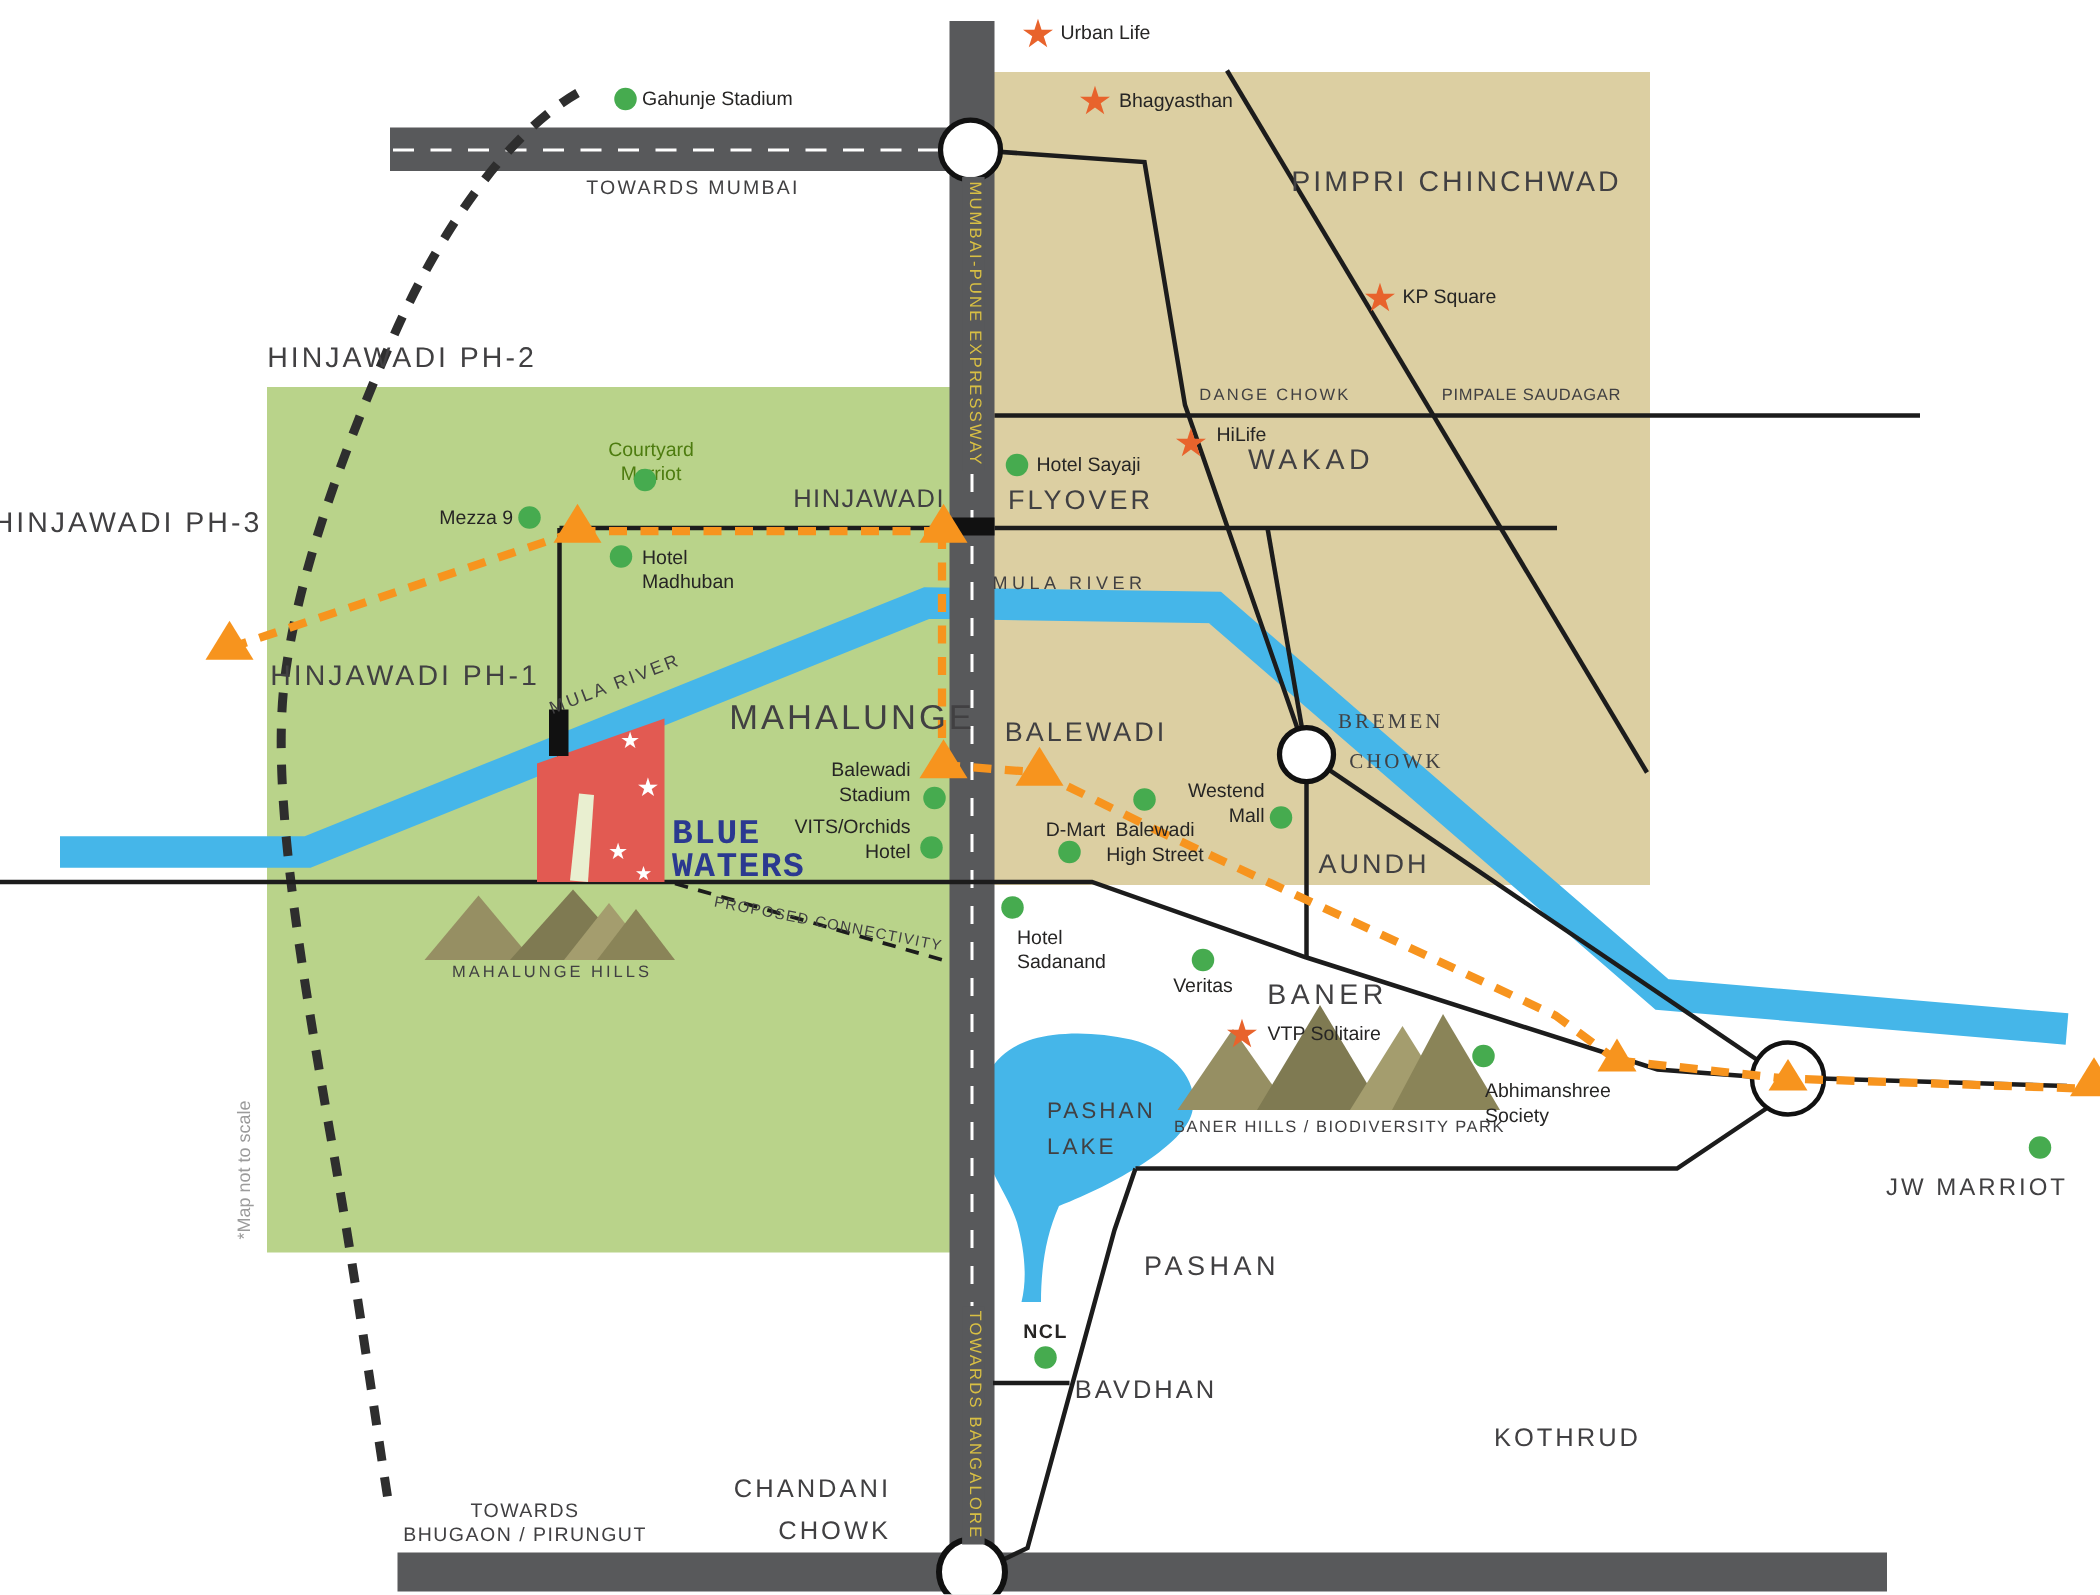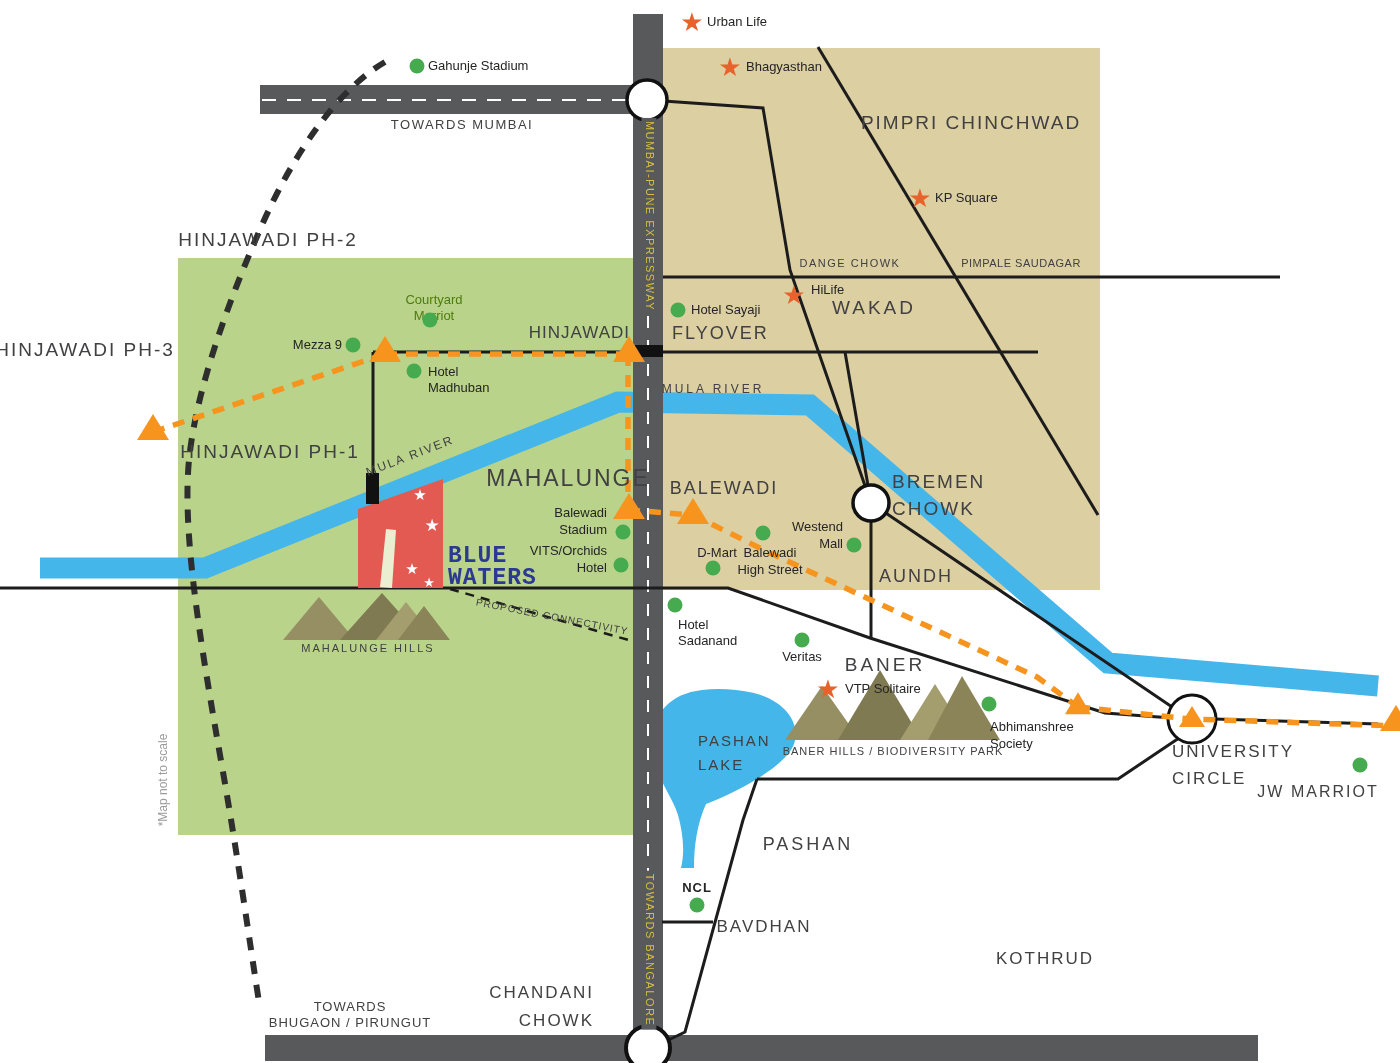--- a/index.html
+++ b/index.html
@@ -109,21 +109,21 @@
       </div>
       <div class="lbl" style="left: 270px; top: 452px; font-size: 19px; letter-spacing: 2px; transform: translate(-50%, -50%);">
         <div>HINJAWADI PH-1</div>
       </div>
       <div class="lbl" style="left: 568px; top: 479px; font-size: 23px; letter-spacing: 2px; transform: translate(-50%, -50%);">
         <div>MAHALUNGE</div>
       </div>
       <div class="lbl" style="left: 724px; top: 489px; font-size: 18px; letter-spacing: 2px; transform: translate(-50%, -50%);">
         <div>BALEWADI</div>
       </div>
-      <div class="lbl" style="left: 892px; top: 495px; font-size: 19px; letter-spacing: 2px; line-height: 27px; text-align: left; transform: translate(0%, -50%);">
+      <div class="lbl" style="left: 892px; top: 495px; font-size: 14px; letter-spacing: 2px; line-height: 27px; text-align: right; transform: translate(0%, -50%); font-family: Liberation Serif, serif;">
         <div>BREMEN</div>
         <div>CHOWK</div>
       </div>
       <div class="lbl" style="left: 916px; top: 577px; font-size: 18px; letter-spacing: 2px; transform: translate(-50%, -50%);">
         <div>AUNDH</div>
       </div>
       <div class="lbl" style="left: 874px; top: 308px; font-size: 19px; letter-spacing: 3px; transform: translate(-50%, -50%);">
         <div>WAKAD</div>
       </div>
       <div class="lbl" style="left: 971px; top: 123px; font-size: 19px; letter-spacing: 2px; transform: translate(-50%, -50%);">
@@ -137,24 +137,20 @@
       </div>
       <div class="lbl" style="left: 764px; top: 927px; font-size: 17px; letter-spacing: 2px; transform: translate(-50%, -50%);">
         <div>BAVDHAN</div>
       </div>
       <div class="lbl" style="left: 1045px; top: 959px; font-size: 17px; letter-spacing: 2px; transform: translate(-50%, -50%);">
         <div>KOTHRUD</div>
       </div>
       <div class="lbl" style="left: 594px; top: 1007px; font-size: 17px; letter-spacing: 2px; line-height: 28px; text-align: right; transform: translate(-100%, -50%);">
         <div>CHANDANI</div>
         <div>CHOWK</div>
-      </div>
-      <div class="lbl" style="left: 1172px; top: 765px; font-size: 17px; letter-spacing: 2px; line-height: 27px; text-align: left; transform: translate(0%, -50%);">
-        <div>UNIVERSITY</div>
-        <div>CIRCLE</div>
       </div>
       <div class="lbl" style="left: 1318px; top: 792px; font-size: 16px; letter-spacing: 2px; transform: translate(-50%, -50%);">
         <div>JW MARRIOT</div>
       </div>
       <div class="lbl" style="left: 672px; top: 334px; font-size: 18px; letter-spacing: 2px; text-align: left; transform: translate(0%, -50%);">
         <div>FLYOVER</div>
       </div>
       <div class="lbl" style="left: 630px; top: 333px; font-size: 17px; letter-spacing: 1px; text-align: right; transform: translate(-100%, -50%);">
         <div>HINJAWADI</div>
       </div>

